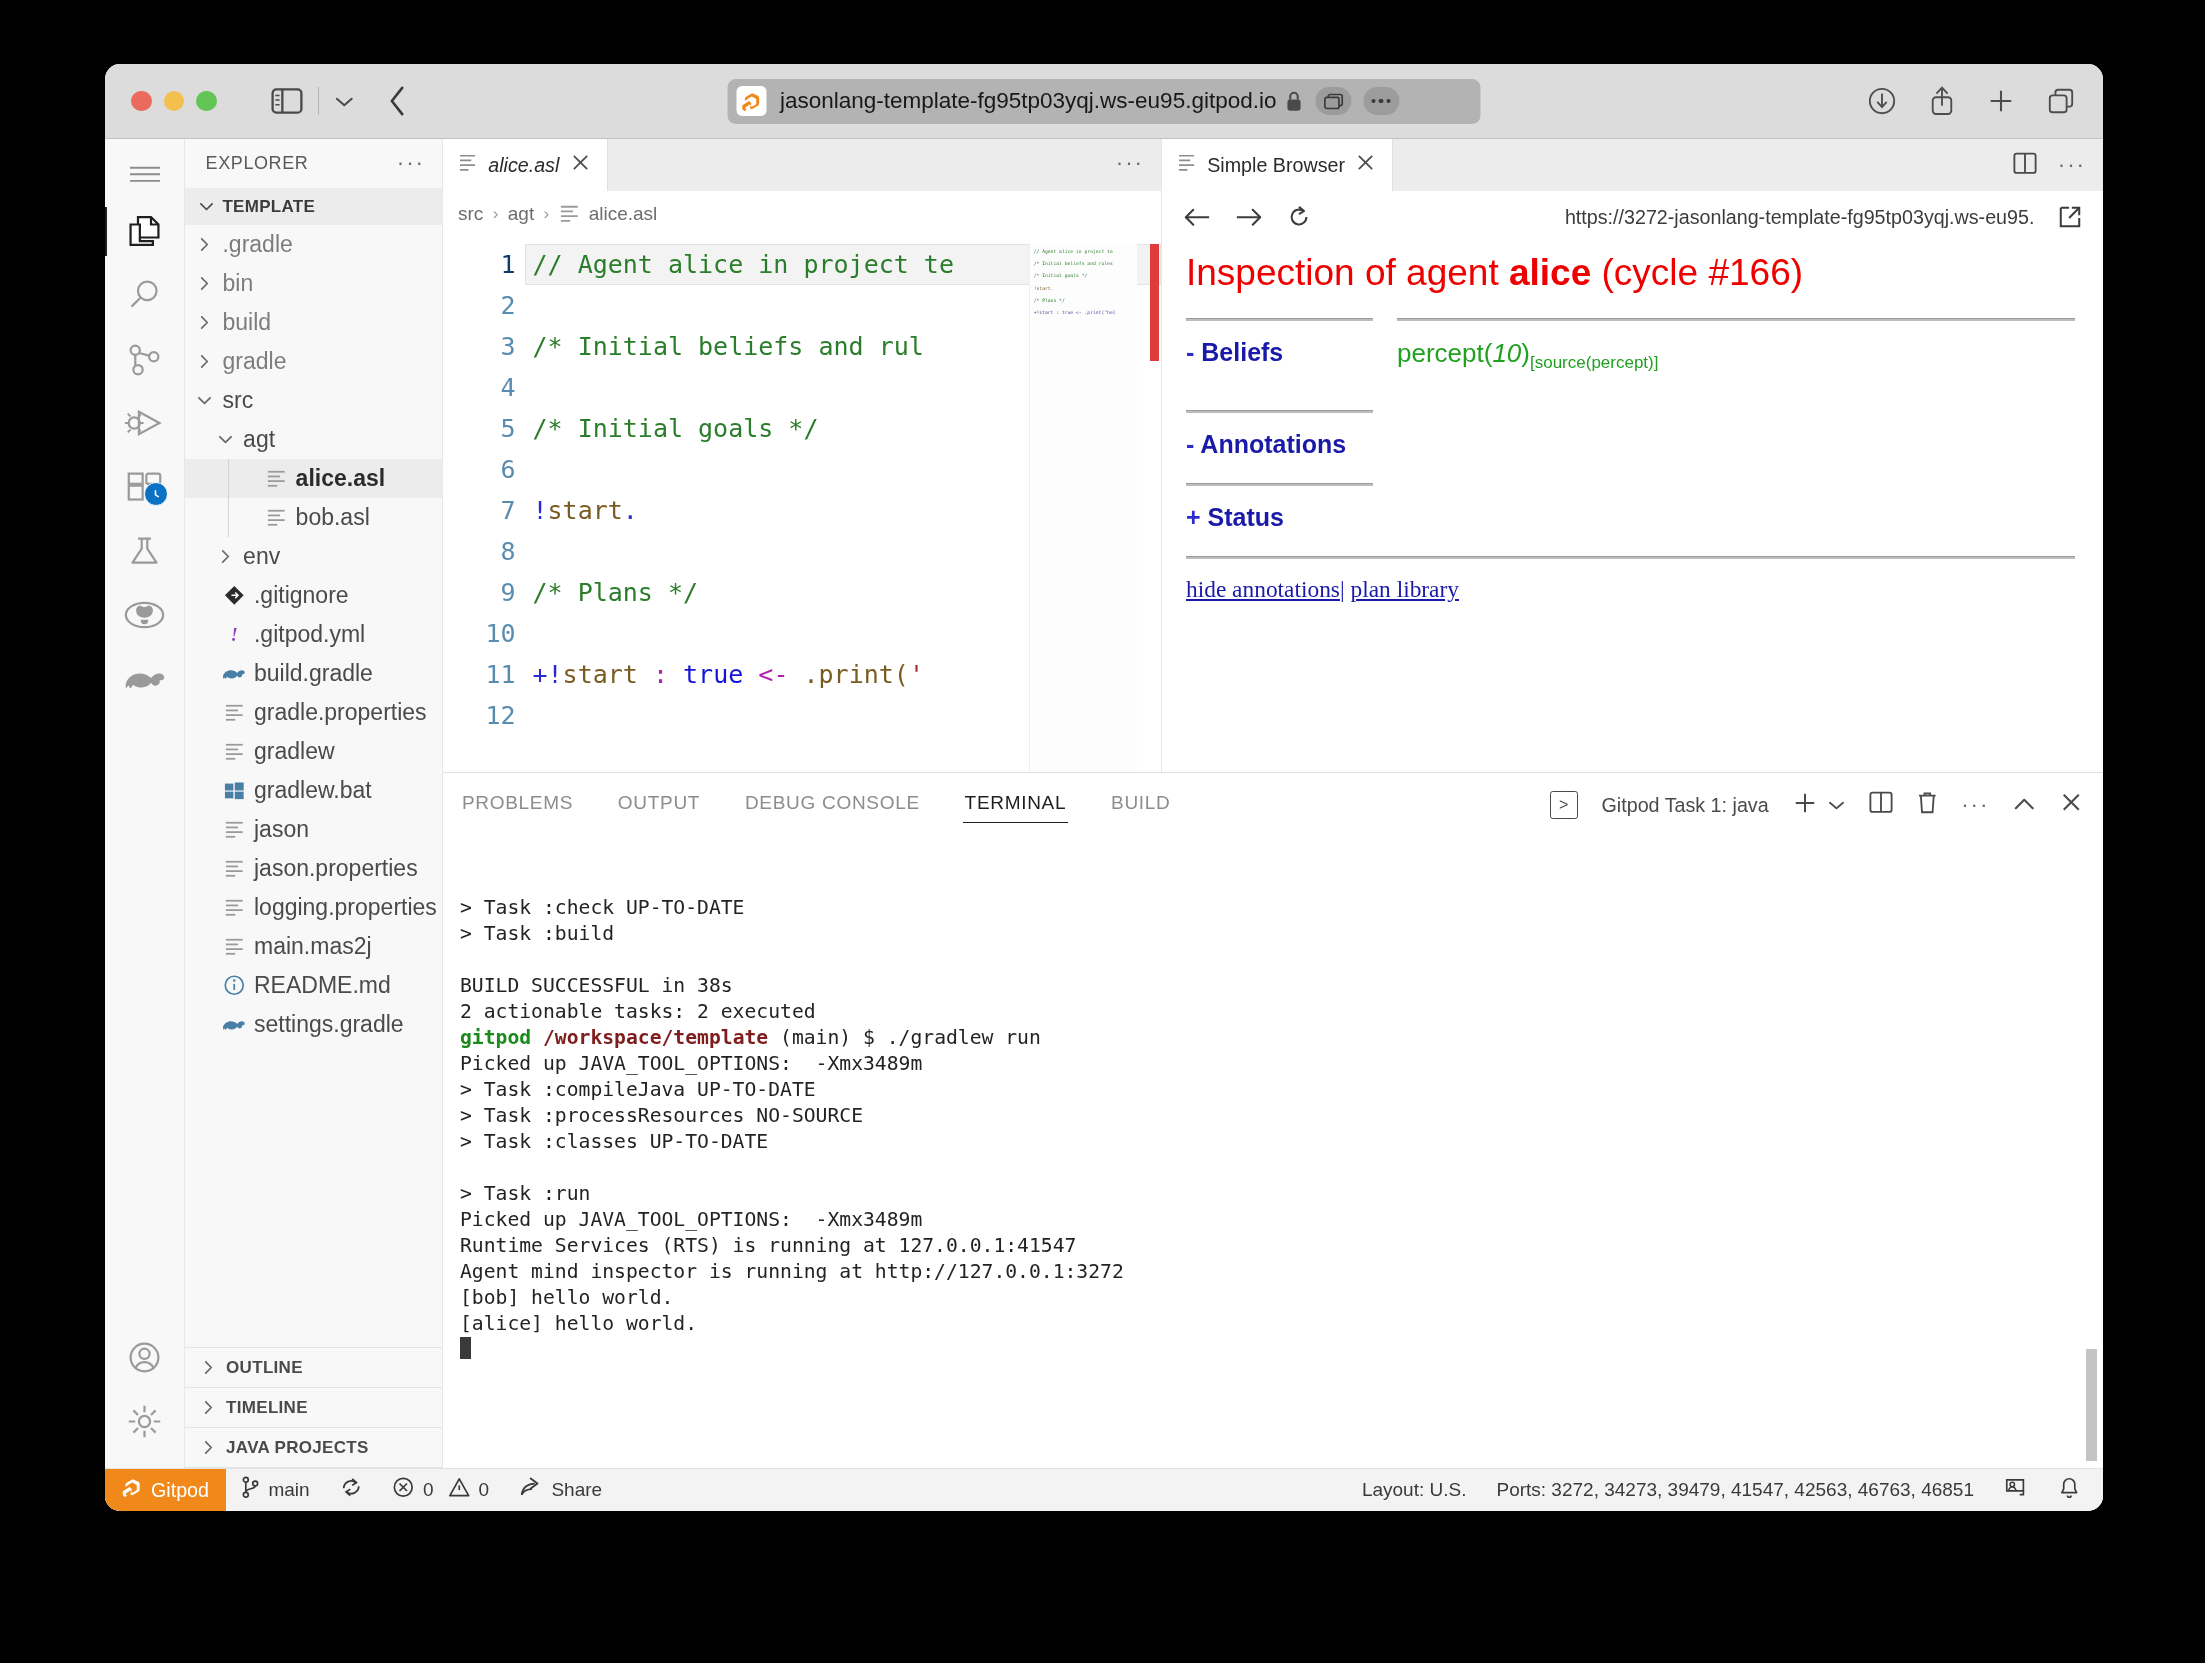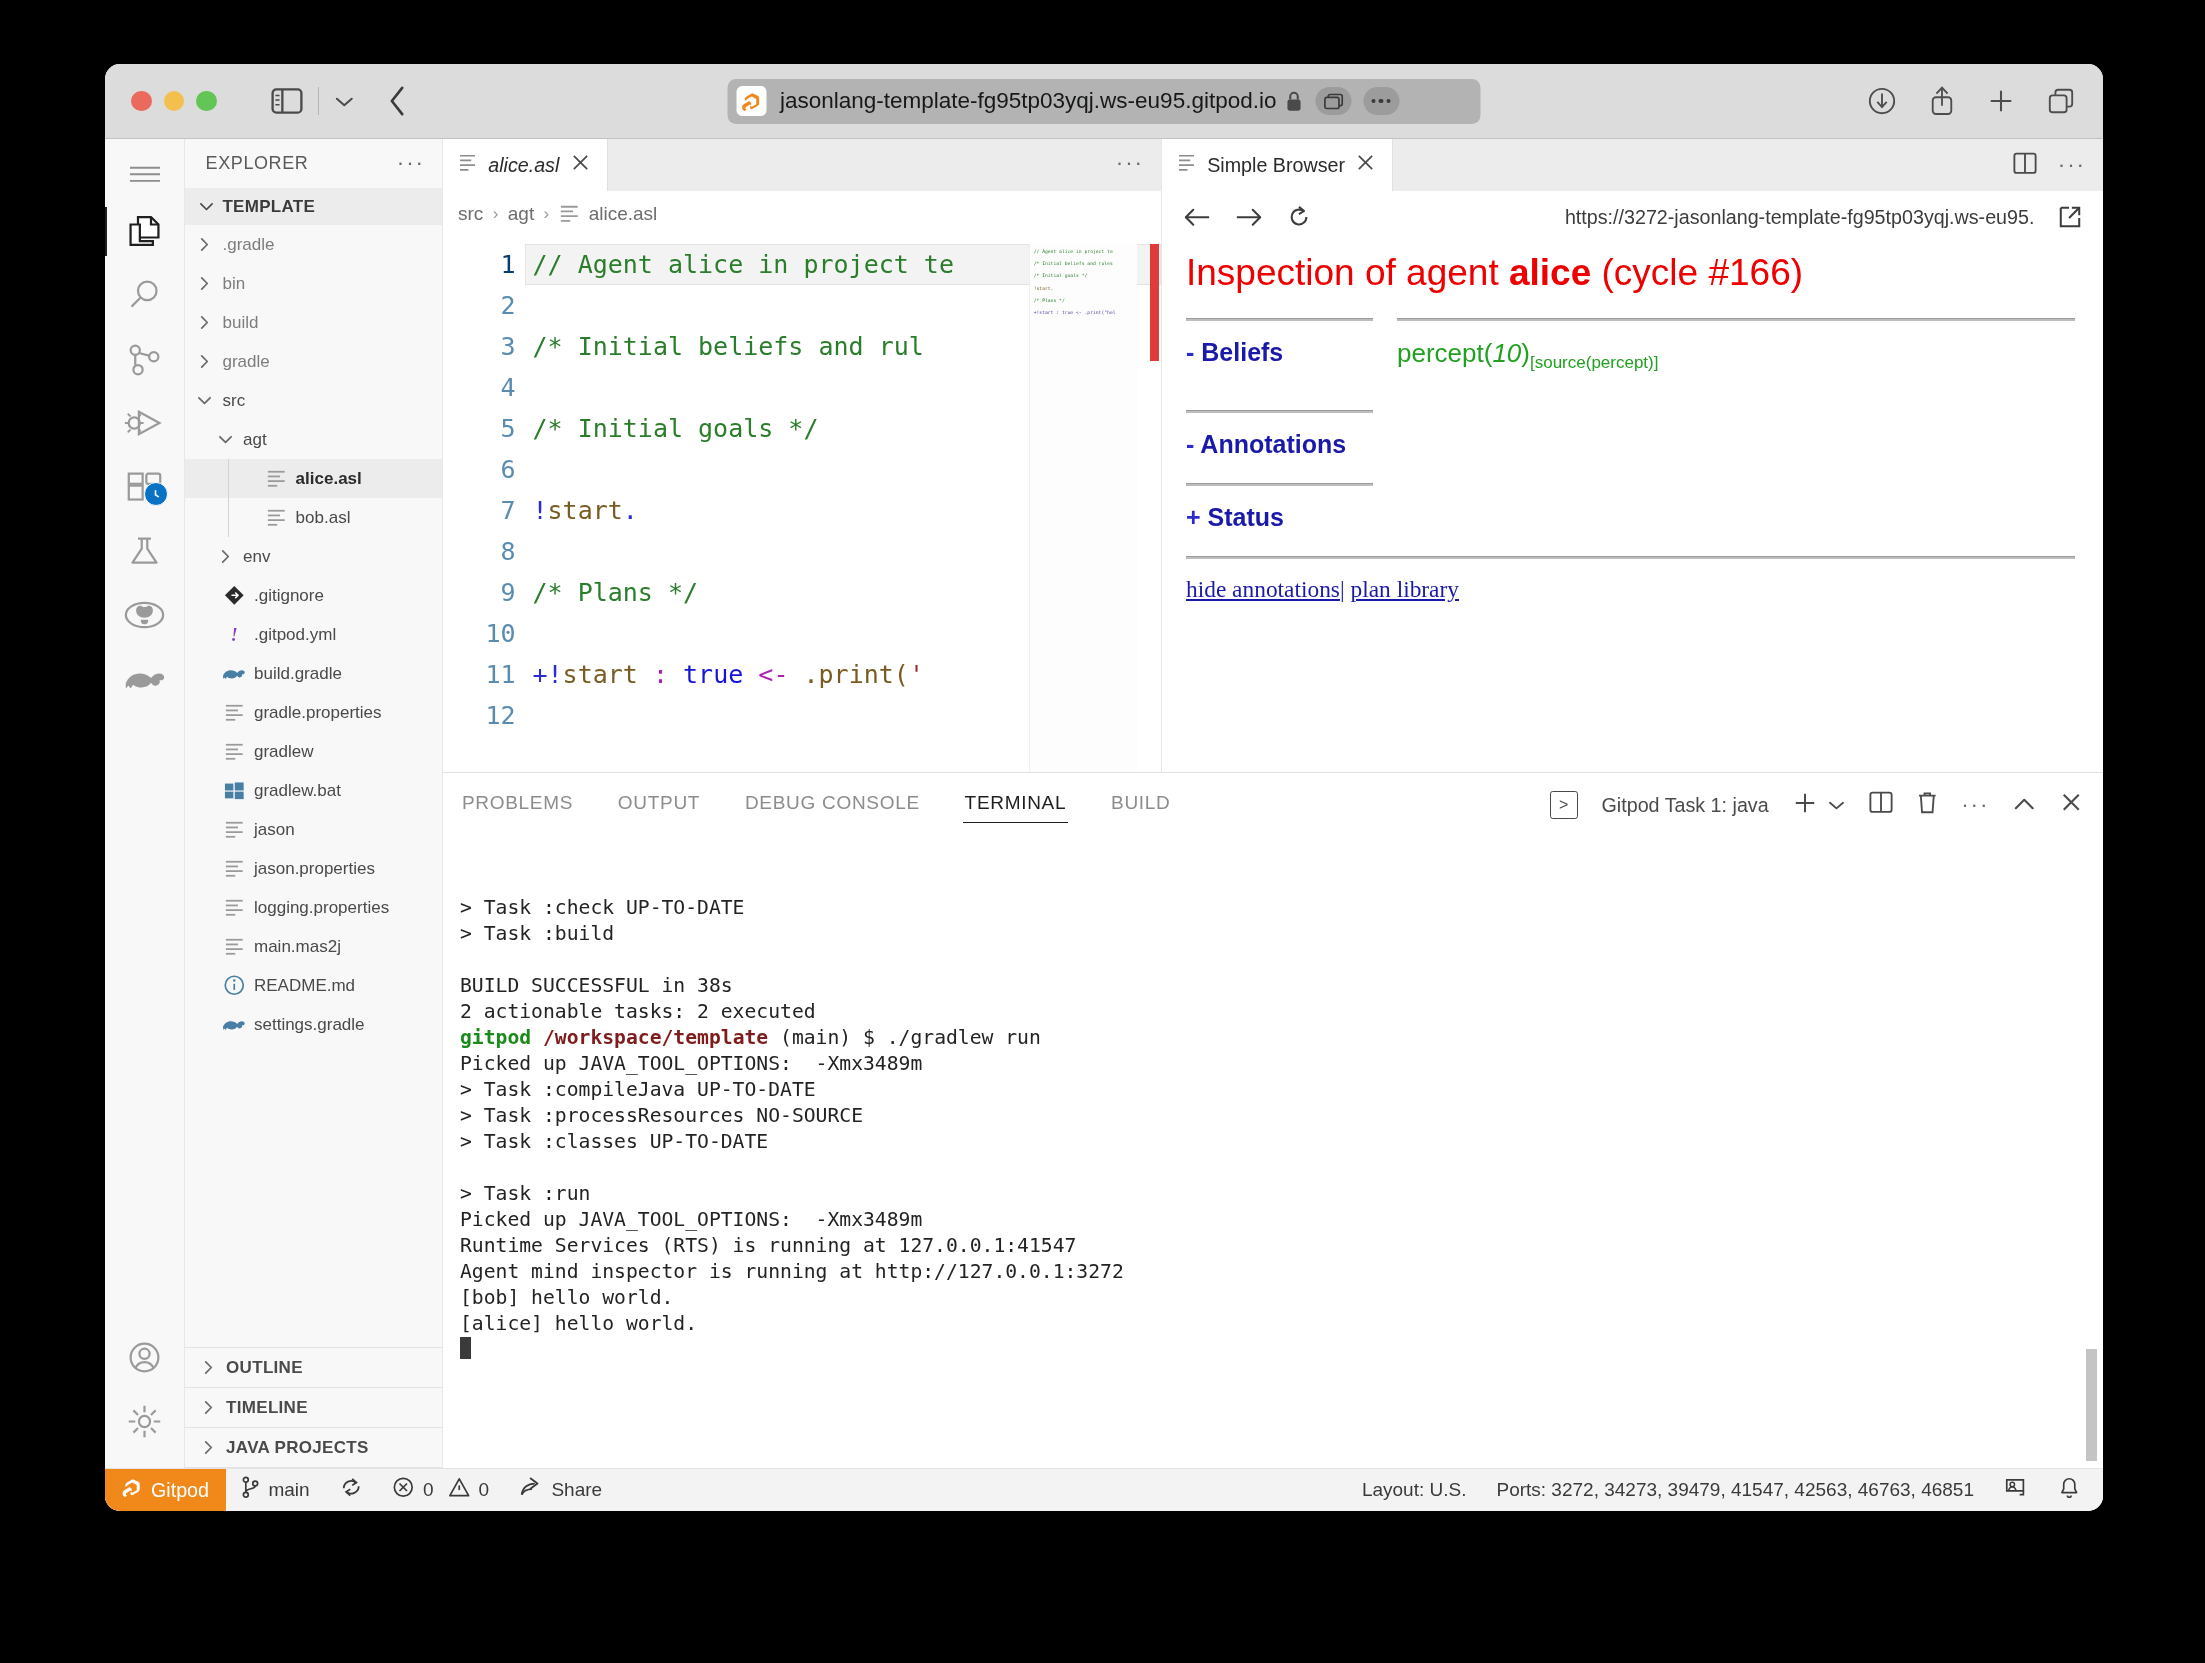--- a/index.html
+++ b/index.html
@@ -129,21 +129,21 @@
   .row {
     height: 39px; display:flex; align-items:center; gap:7.5px;
     padding-right:7.5px; white-space: nowrap; position: relative;
   }
   .row.selected { background:#ececec; }
   .indent-guide {
     position:absolute; top:0; bottom:0; width:0.9px; background:#d3d3d3;
   }
   .chev { width: 20.6px; display:flex; align-items:center; justify-content:center; color:#6b6b6b; flex:0 0 auto;}
   .ficon { width: 24px; display:flex; align-items:center; justify-content:center; flex:0 0 auto;}
-  .fname { font-size: 17px; }
+  .fname { font-size: 23px; }
   .fname.bold { font-weight: bold; color:#2b2b2b; }
   .fname.dim { color:#7d7d7d; }
 
   .bottom-sections { border-top:0.9px solid #e3e3e3; }
   .bsec {
     height:40px; display:flex;align-items:center;gap:7.5px;
     padding-left:13px; font-size:17px;font-weight:bold;color:#4a4a4a;
     border-bottom:0.9px solid #e3e3e3; letter-spacing:0.3px;
   }
 

